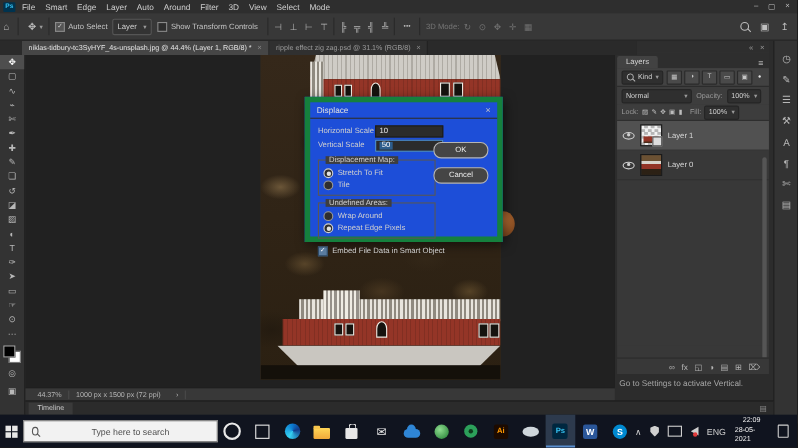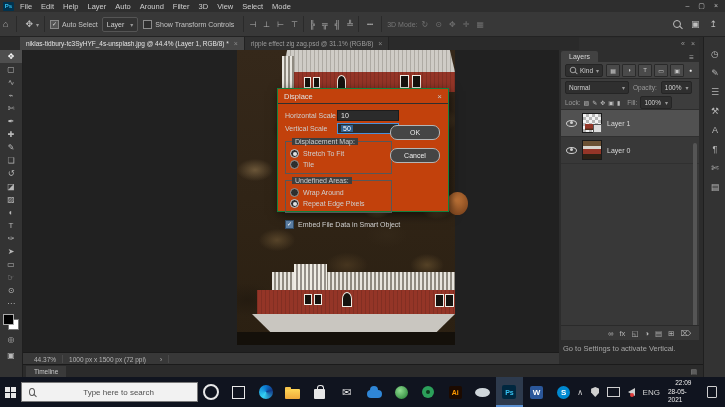--- a/index.html
+++ b/index.html
@@ -147,22 +147,22 @@
         background:#ddd;border:1px solid #555;}
   .thumb-image .thumb{background:linear-gradient(#6b5133 0 30%,#d8d4cc 30% 45%,#943527 45% 70%,#2c2115 70% 100%);}
   .lp-empty{height:150px;background:#383838;}
   .lp-bottom{position:absolute;left:0;bottom:0;width:100%;height:15px;background:#383838;
              border-top:1px solid #2a2a2a;display:flex;align-items:center;justify-content:flex-end;
              gap:6px;padding:0 8px;box-sizing:border-box;}
   .lp-bottom .b-icon{color:#b5b5b5;font-size:7.5px;font-style:normal;}
   .panel-scroll{position:absolute;right:2px;top:105px;width:4px;height:195px;background:#555;border-radius:2px;}
 
   
-  .dialog{position:absolute;left:277px;top:88px;width:170px;height:122px;background:#c2410c;
-          border:1px solid #15803d;box-shadow:2px 3px 10px rgba(0,0,0,.6);z-index:20;font-size:7px;color:#cfcfcf;}
+  .dialog{position:absolute;left:277px;top:88px;width:170px;height:122px;background:#1d4ed8;
+          border:5px solid #15803d;box-shadow:2px 3px 10px rgba(0,0,0,.6);z-index:20;font-size:7px;color:#cfcfcf;}
   .dlg-title-row{height:14px;display:flex;align-items:center;padding:0 6px;border-bottom:1px solid #2f2f2f;}
   .dlg-title{font-size:7.5px;color:#e0e0e0;}
   .dlg-x{margin-left:auto;color:#c5c5c5;font-size:8px;}
   .dlg-body{position:relative;padding:5px 6px 0 7px;}
   .dlg-row{display:flex;align-items:center;height:13px;}
   .dlg-label{width:52px;white-space:nowrap;}
   .field{width:54px;height:9px;background:#2b2b2b;border:1px solid #1c1c1c;display:flex;
          align-items:center;padding:0 3px;color:#eaeaea;}
   .field.focused{border:1px solid #4a90d9;}
   .sel-text{background:#2e5d8c;color:#fff;padding:0 2px;}
@@ -235,22 +235,22 @@
 </head>
 <body>
 
 <div class="app">
 
   <div class="menu-bar">
     <span class="ps-logo">Ps</span>
     <div class="menus">
 
     <span class="menu-item">File</span>
-        <span class="menu-item">Edit</span>
-        <span class="menu-item">Help</span>
+        <span class="menu-item">Smart</span>
+        <span class="menu-item">Edge</span>
         <span class="menu-item">Layer</span>
         <span class="menu-item">Auto</span>
         <span class="menu-item">Around</span>
         <span class="menu-item">Filter</span>
         <span class="menu-item">3D</span>
         <span class="menu-item">View</span>
         <span class="menu-item">Select</span>
         <span class="menu-item">Mode</span>
       </div>
     <div class="win-controls">

